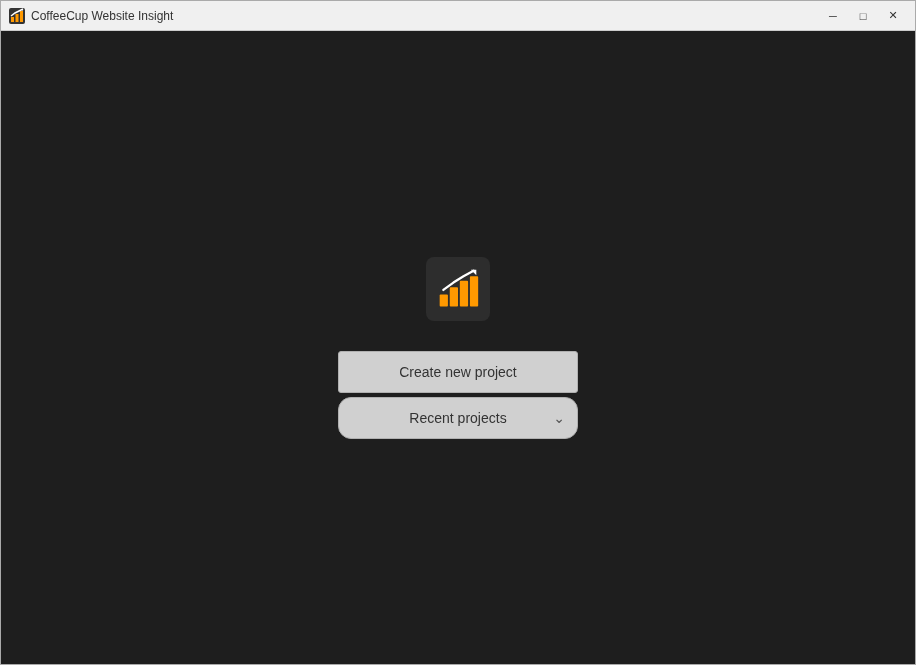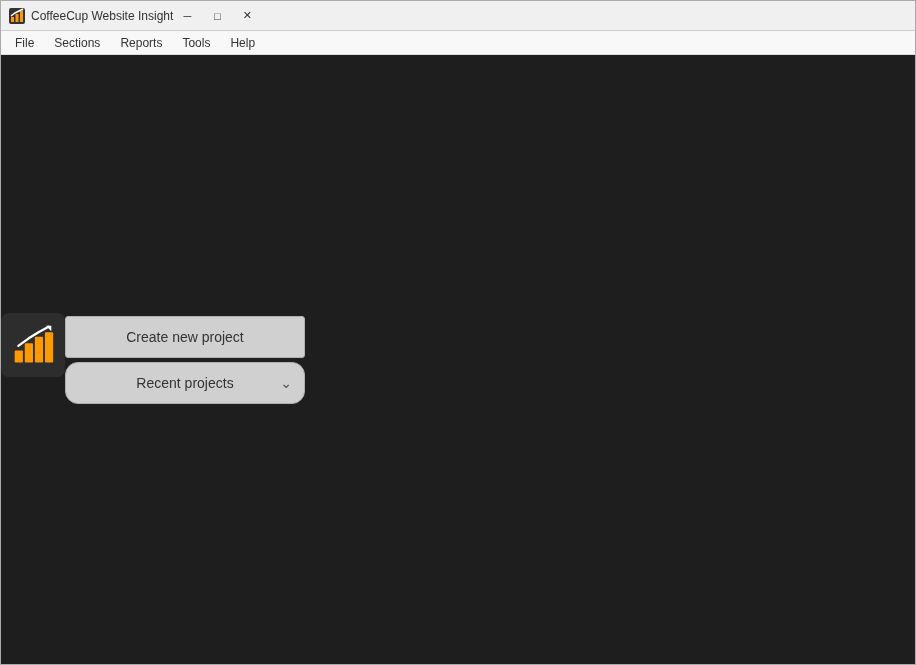--- a/index.html
+++ b/index.html
@@ -22,20 +22,21 @@
       display: flex;
       flex-direction: column;
       border: 1px solid #aaa;
     }
 
     .title-bar {
       height: 30px;
       background: #f0f0f0;
       display: flex;
       align-items: center;
+      justify-content: space-between;
       padding: 0 8px;
       border-bottom: 1px solid #ccc;
       flex-shrink: 0;
     }
 
     .title-bar-left {
       display: flex;
       align-items: center;
       gap: 6px;
     }
@@ -84,22 +85,23 @@
       font-size: 12px;
       color: #333;
       cursor: pointer;
       border-radius: 2px;
     }
 
     .main-content {
       flex: 1;
       background: #1e1e1e;
       display: flex;
-      align-items: center;
-      justify-content: flex-start;
+      flex-direction: column;
+      align-items: center;
+      justify-content: center;
       gap: 0;
     }
 
     .app-logo {
       margin-bottom: 30px;
     }
 
     .logo-box {
       width: 64px;
       height: 64px;
@@ -179,27 +181,20 @@
       </svg>
       <span class="title-text">CoffeeCup Website Insight</span>
     </div>
     <div class="title-bar-buttons">
       <button class="title-btn">─</button>
       <button class="title-btn">□</button>
       <button class="title-btn close-btn">✕</button>
     </div>
   </div>
 
-  <div class="menu-bar">
-    <span class="menu-item">File</span>
-    <span class="menu-item">Sections</span>
-    <span class="menu-item">Reports</span>
-    <span class="menu-item">Tools</span>
-    <span class="menu-item">Help</span>
-  </div>
 
   <div class="main-content">
 
     <div class="app-logo">
       <div class="logo-box">
         <svg class="chart-svg" viewBox="0 0 48 48">
 
           <rect x="4" y="30" width="9" height="13" rx="1" fill="#f90"></rect>
           <rect x="15" y="22" width="9" height="21" rx="1" fill="#f90"></rect>
           <rect x="26" y="15" width="9" height="28" rx="1" fill="#f90"></rect>

